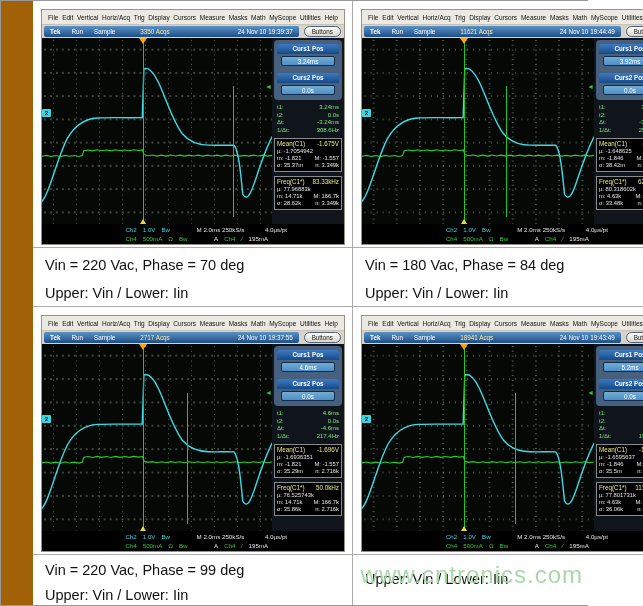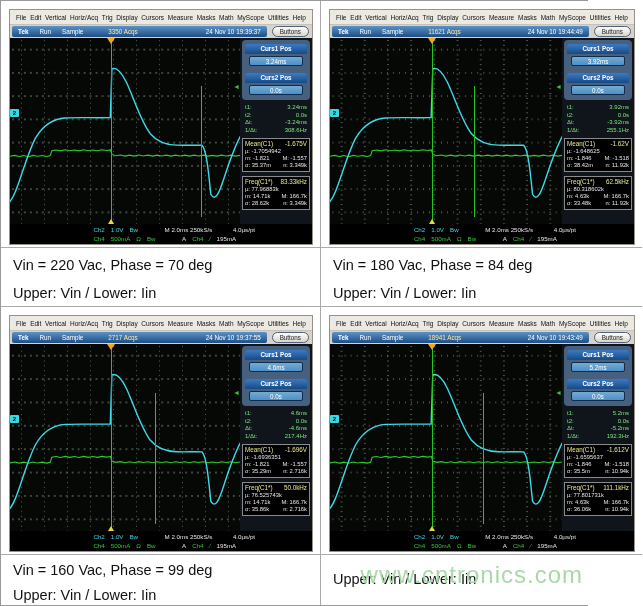--- a/index.html
+++ b/index.html
@@ -1,19 +1,19 @@
 <!DOCTYPE html>
 <html><head>
 <meta charset="utf-8">
 <style>
   * { box-sizing: border-box; }
   body { margin:0; width:643px; height:606px; overflow:hidden; background:#fff;
          font-family:"Liberation Sans", sans-serif; }
   .page { position:relative; width:588px; height:606px; background:#a16207;
-          border:1px solid #999; }
+          border:1px solid #999;padding-left:32px; }
   .grid { display:grid; width:100%; height:100%;
           grid-template-columns:320px 321px;
           grid-template-rows:247px 59px 248px 50px; }
   .cell { border-right:1px solid #aaa; border-bottom:1px solid #aaa; background:#fff; }
   .cell:nth-child(even) { border-right:none; }
   .cell:nth-child(7), .cell:nth-child(8) { border-bottom:none; }
 
   .scope-cell { padding:8px 7px 2px 8px; }
 
   
@@ -641,21 +641,21 @@
           <span>A</span>
           <span class="green">Ch4</span>
           <span class="green">∕</span>
           <span>195mA</span>
         </span>
       </div>
     </div>
   </div>
 </div>
     <div class="cell caption-cell short">
-      <div class="cap1">Vin = 160 Vac, Phase = 99 deg</div>
+      <div class="cap1">Vin = 220 Vac, Phase = 99 deg</div>
       <div class="cap2">Upper: Vin / Lower: Iin</div>
     </div>
     <div class="cell caption-cell short">
       <div class="cap2">Upper: Vin / Lower: Iin</div>
     </div>
   </div>
   <div class="watermark">www.cntronics.com</div>
 </div>
 
 </body></html>

